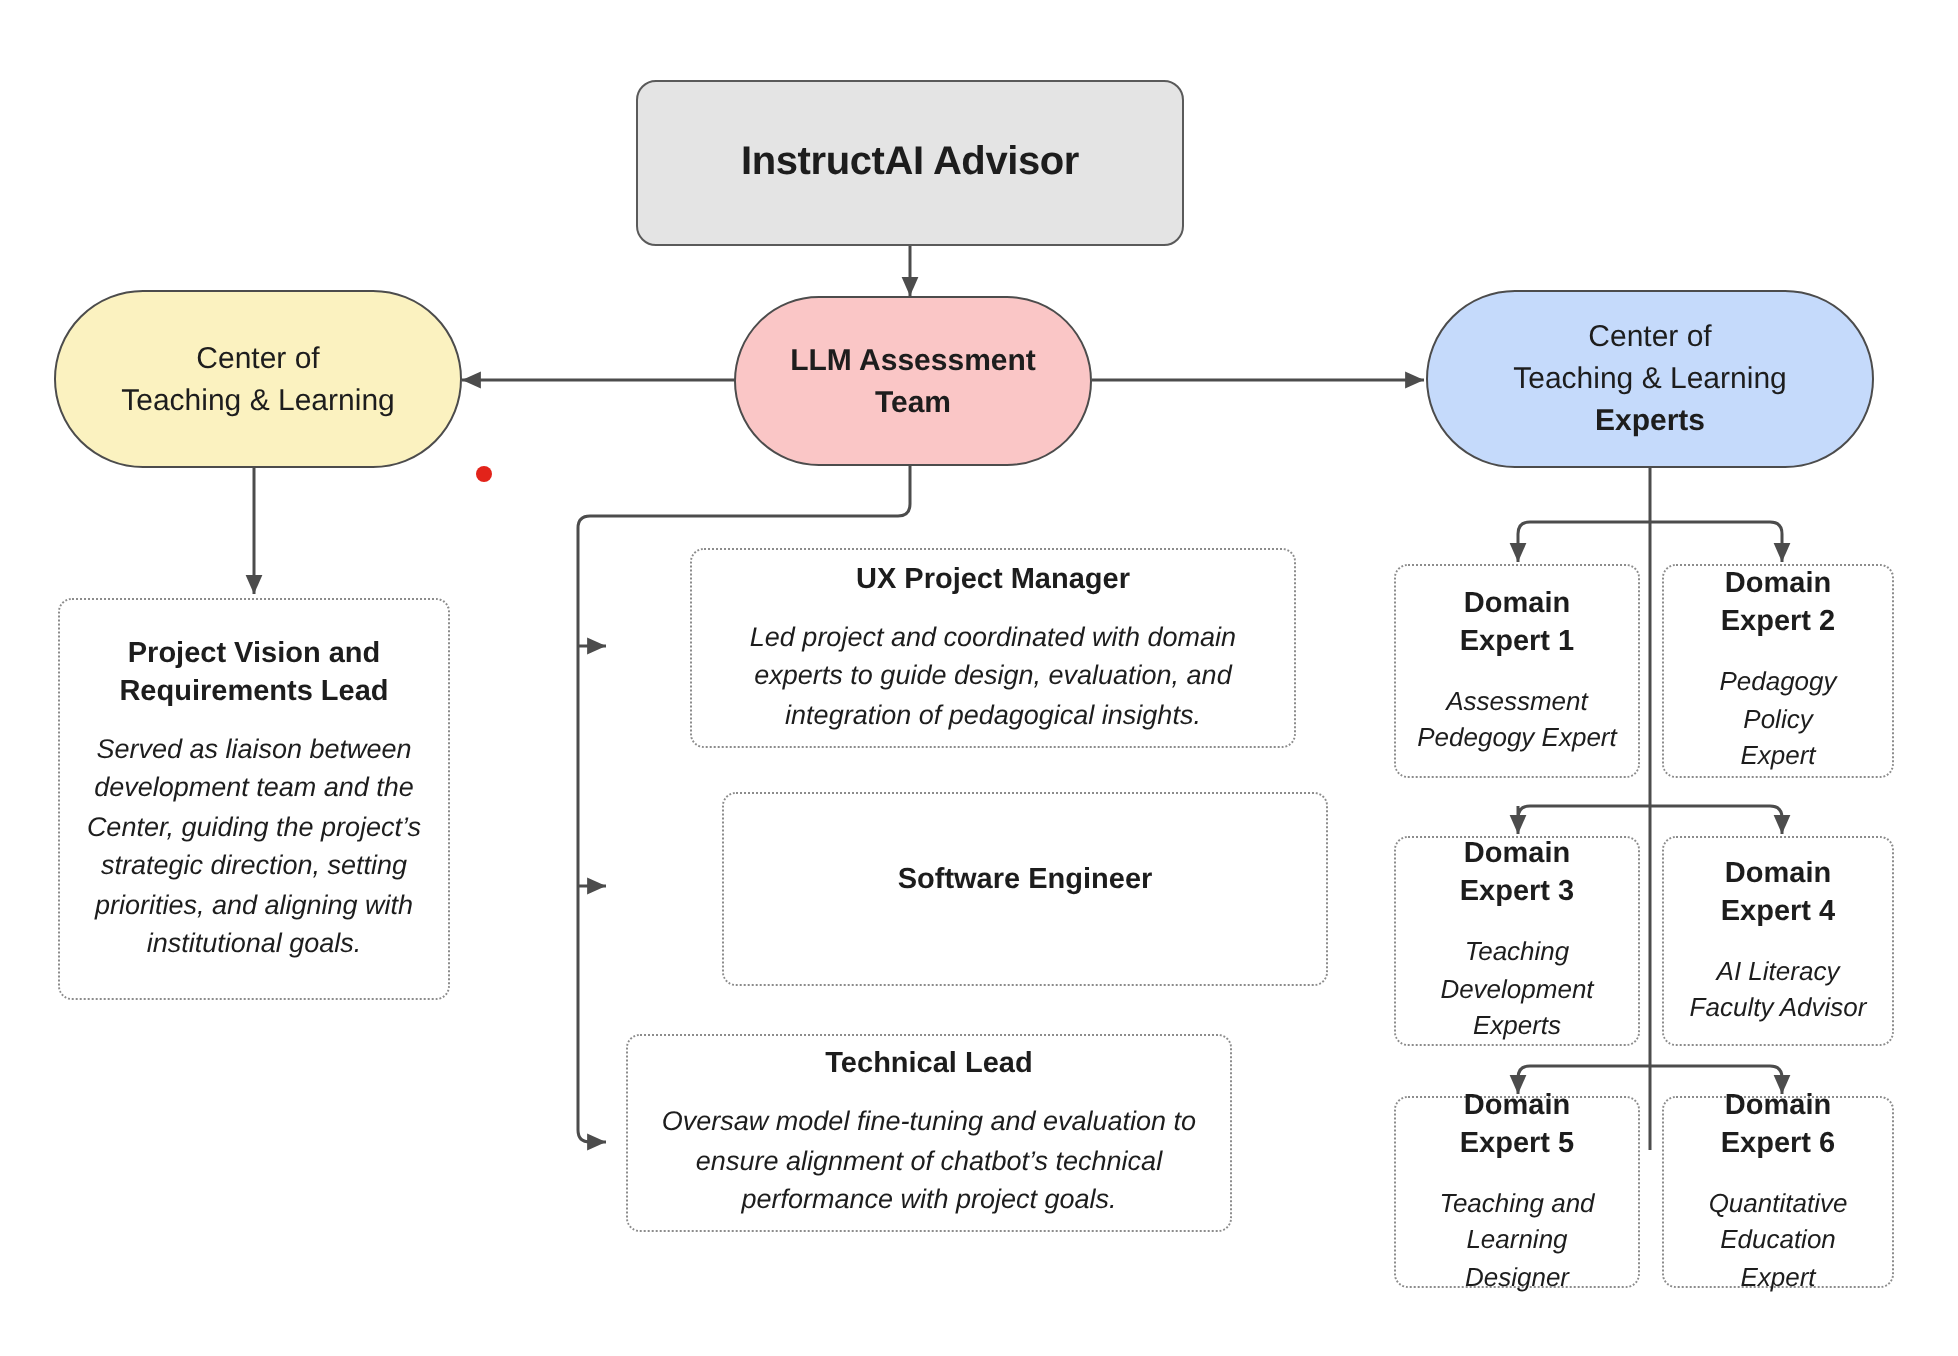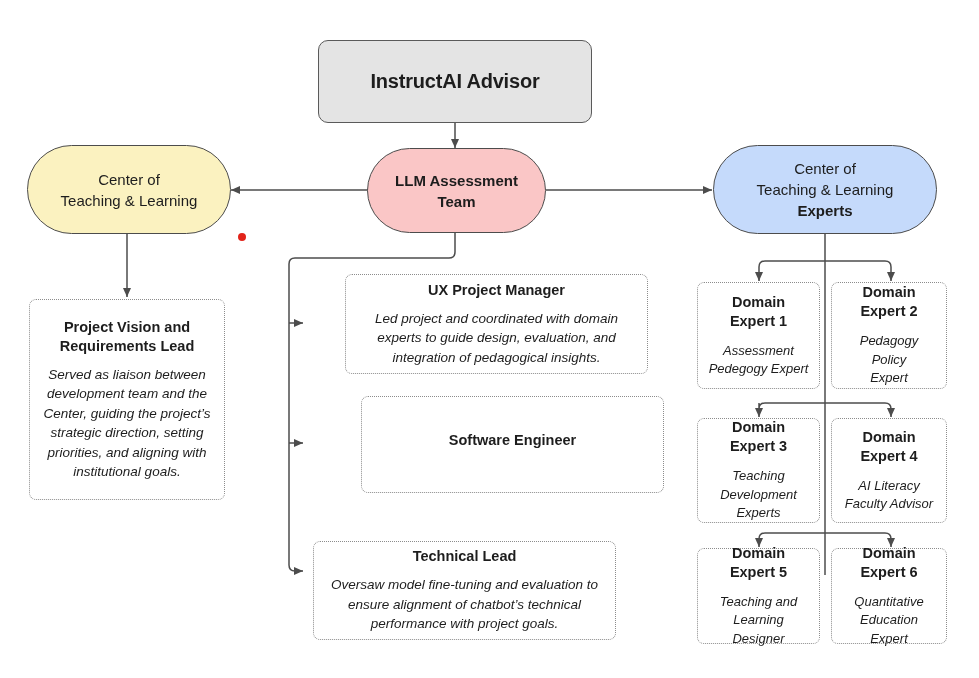--- a/index.html
+++ b/index.html
@@ -162,21 +162,21 @@
 
   <div class="node card" style="left:313px; top:274px; width:303px; height:100px;margin-left:32px;">
     <div class="hd">UX Project Manager</div>
     <div class="bd">Led project and coordinated with domain experts to guide design, evaluation, and integration of pedagogical insights.</div>
   </div>
 
   <div class="node card" style="left:313px; top:396px; width:303px; height:97px;margin-left:48px;">
     <div class="hd">Software Engineer</div>
   </div>
 
-  <div class="node card" style="left:313px; top:517px; width:303px; height:99px;margin-top:24px;">
+  <div class="node card" style="left:313px; top:517px; width:303px; height:99px;">
     <div class="hd">Technical Lead</div>
     <div class="bd">Oversaw model fine-tuning and evaluation to ensure alignment of chatbot’s technical performance with project goals.</div>
   </div>
 
   <div class="node card expert" style="left:697px; top:282px; width:123px; height:107px;">
     <div class="hd">
       <div>Domain</div>
       <div>Expert 1</div>
     </div>
     <div class="bd">

